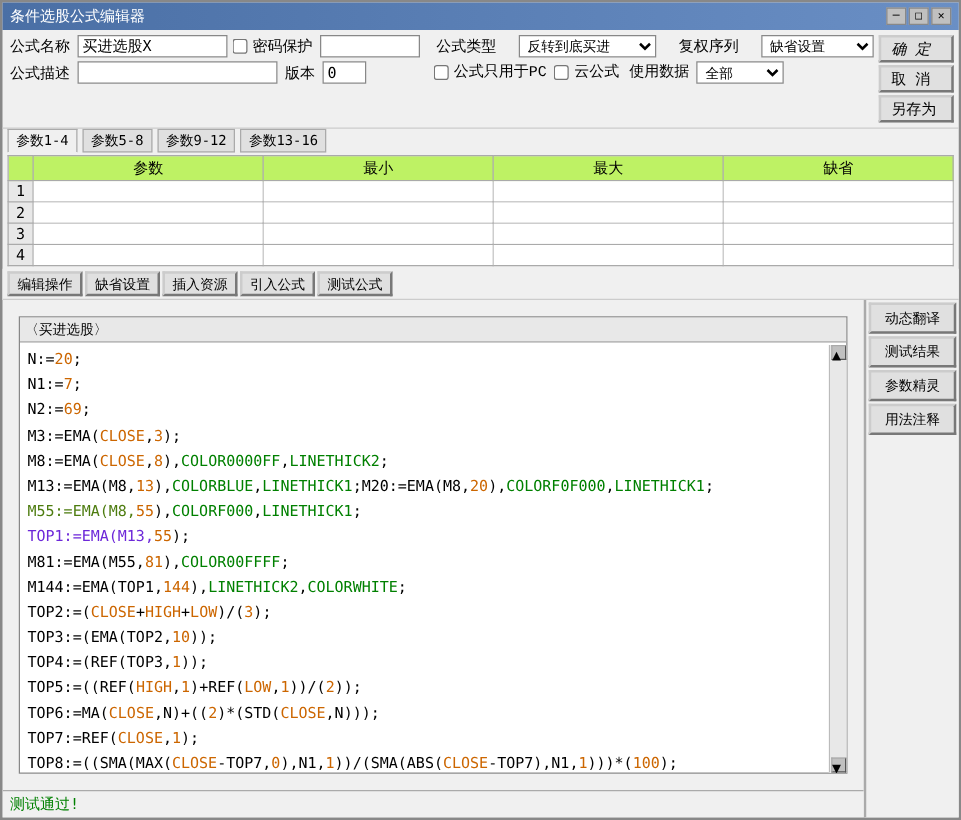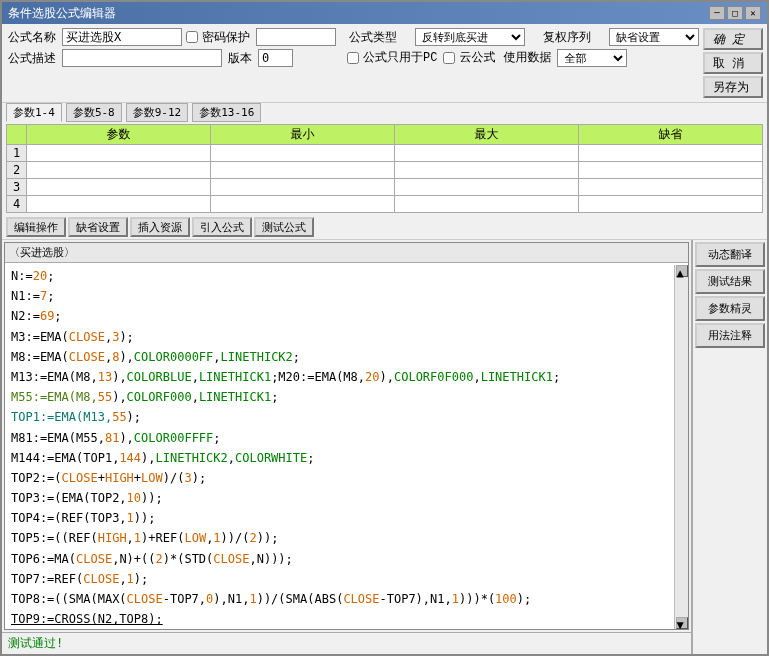--- a/index.html
+++ b/index.html
@@ -192,31 +192,31 @@
     <button class="bottom-btn">编辑操作</button>
     <button class="bottom-btn">缺省设置</button>
     <button class="bottom-btn">插入资源</button>
     <button class="bottom-btn">引入公式</button>
     <button class="bottom-btn">测试公式</button>
   </div>
 
   <div class="main-content">
     <div class="left-panel">
 
-      <div style="flex:1; border:1px solid #888; margin:2px; background:white; display:flex; flex-direction:column; overflow:hidden; position:relative;">
+      <div style="flex:1; border:1px solid #888; margin:13px; background:white; display:flex; flex-direction:column; overflow:hidden; position:relative;">
         <div style="background:#e8e8e8; border-bottom:1px solid #aaa; padding:2px 4px; font-size:11px;">〈买进选股〉</div>
         <div style="flex:1; overflow:auto; position:relative;">
           <div style="padding:4px 6px; font-family:'Courier New',monospace; font-size:12px; line-height:1.6; white-space:pre;"><span style="color:#000;">N:=</span><span style="color:#cc6600;">20</span><span style="color:#000;">;</span>
 <span style="color:#000;">N1:=</span><span style="color:#cc6600;">7</span><span style="color:#000;">;</span>
 <span style="color:#000;">N2:=</span><span style="color:#cc6600;">69</span><span style="color:#000;">;</span>
 <span style="color:#000;">M3:=EMA(</span><span style="color:#cc6600;">CLOSE</span><span style="color:#000;">,</span><span style="color:#cc6600;">3</span><span style="color:#000;">);</span>
 <span style="color:#000;">M8:=EMA(</span><span style="color:#cc6600;">CLOSE</span><span style="color:#000;">,</span><span style="color:#cc6600;">8</span><span style="color:#000;">),</span><span style="color:#008000;">COLOR0000FF</span><span style="color:#000;">,</span><span style="color:#008000;">LINETHICK2</span><span style="color:#000;">;</span>
 <span style="color:#000;">M13:=EMA(M8,</span><span style="color:#cc6600;">13</span><span style="color:#000;">),</span><span style="color:#008000;">COLORBLUE</span><span style="color:#000;">,</span><span style="color:#008000;">LINETHICK1</span><span style="color:#000;">;M20:=EMA(M8,</span><span style="color:#cc6600;">20</span><span style="color:#000;">),</span><span style="color:#008000;">COLORF0F000</span><span style="color:#000;">,</span><span style="color:#008000;">LINETHICK1</span><span style="color:#000;">;</span>
 <span style="color:#4d7c0f;">M55:=EMA(M8,</span><span style="color:#cc6600;">55</span><span style="color:#000;">),</span><span style="color:#008000;">COLORF000</span><span style="color:#000;">,</span><span style="color:#008000;">LINETHICK1</span><span style="color:#000;">;</span>
-<span style="color:#0f766e;">TOP1:=EMA(M13,</span><span style="color:#cc6600;">55</span><span style="color:#000;">);</span>
+<span style="color:#6d28d9;">TOP1:=EMA(M13,</span><span style="color:#cc6600;">55</span><span style="color:#000;">);</span>
 <span style="color:#000;">M81:=EMA(M55,</span><span style="color:#cc6600;">81</span><span style="color:#000;">),</span><span style="color:#008000;">COLOR00FFFF</span><span style="color:#000;">;</span>
 <span style="color:#000;">M144:=EMA(TOP1,</span><span style="color:#cc6600;">144</span><span style="color:#000;">),</span><span style="color:#008000;">LINETHICK2</span><span style="color:#000;">,</span><span style="color:#008000;">COLORWHITE</span><span style="color:#000;">;</span>
 <span style="color:#000;">TOP2:=(</span><span style="color:#cc6600;">CLOSE</span><span style="color:#000;">+</span><span style="color:#cc6600;">HIGH</span><span style="color:#000;">+</span><span style="color:#cc6600;">LOW</span><span style="color:#000;">)/(</span><span style="color:#cc6600;">3</span><span style="color:#000;">);</span>
 <span style="color:#000;">TOP3:=(EMA(TOP2,</span><span style="color:#cc6600;">10</span><span style="color:#000;">));</span>
 <span style="color:#000;">TOP4:=(REF(TOP3,</span><span style="color:#cc6600;">1</span><span style="color:#000;">));</span>
 <span style="color:#000;">TOP5:=((REF(</span><span style="color:#cc6600;">HIGH</span><span style="color:#000;">,</span><span style="color:#cc6600;">1</span><span style="color:#000;">)+REF(</span><span style="color:#cc6600;">LOW</span><span style="color:#000;">,</span><span style="color:#cc6600;">1</span><span style="color:#000;">))/(</span><span style="color:#cc6600;">2</span><span style="color:#000;">));</span>
 <span style="color:#000;">TOP6:=MA(</span><span style="color:#cc6600;">CLOSE</span><span style="color:#000;">,N)+((</span><span style="color:#cc6600;">2</span><span style="color:#000;">)*(STD(</span><span style="color:#cc6600;">CLOSE</span><span style="color:#000;">,N)));</span>
 <span style="color:#000;">TOP7:=REF(</span><span style="color:#cc6600;">CLOSE</span><span style="color:#000;">,</span><span style="color:#cc6600;">1</span><span style="color:#000;">);</span>
 <span style="color:#000;">TOP8:=((SMA(MAX(</span><span style="color:#cc6600;">CLOSE</span><span style="color:#000;">-TOP7,</span><span style="color:#cc6600;">0</span><span style="color:#000;">),N1,</span><span style="color:#cc6600;">1</span><span style="color:#000;">))/(SMA(ABS(</span><span style="color:#cc6600;">CLOSE</span><span style="color:#000;">-TOP7),N1,</span><span style="color:#cc6600;">1</span><span style="color:#000;">)))*(</span><span style="color:#cc6600;">100</span><span style="color:#000;">);</span>
 <span style="color:#000;text-decoration:underline;">TOP9:=CROSS(N2,TOP8);</span>

